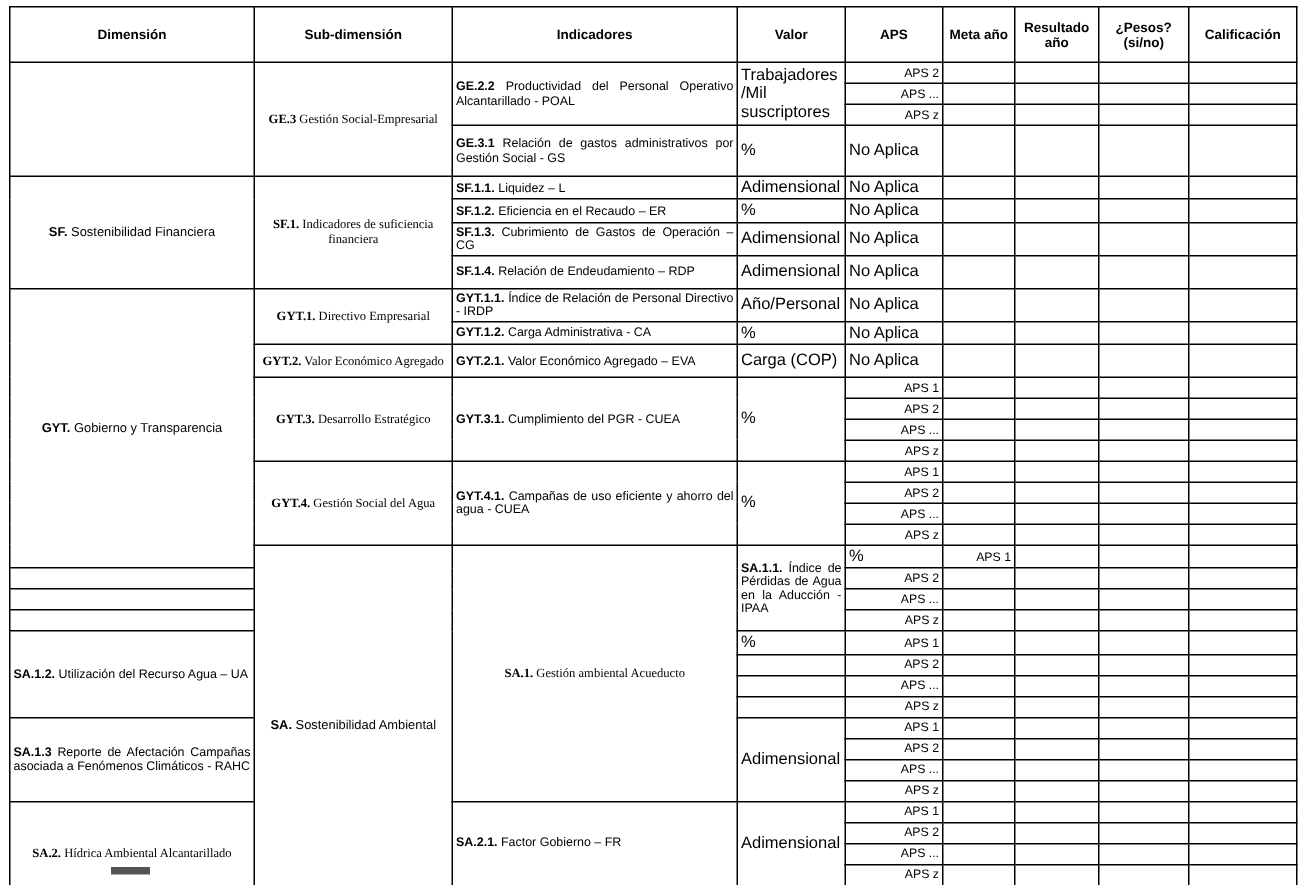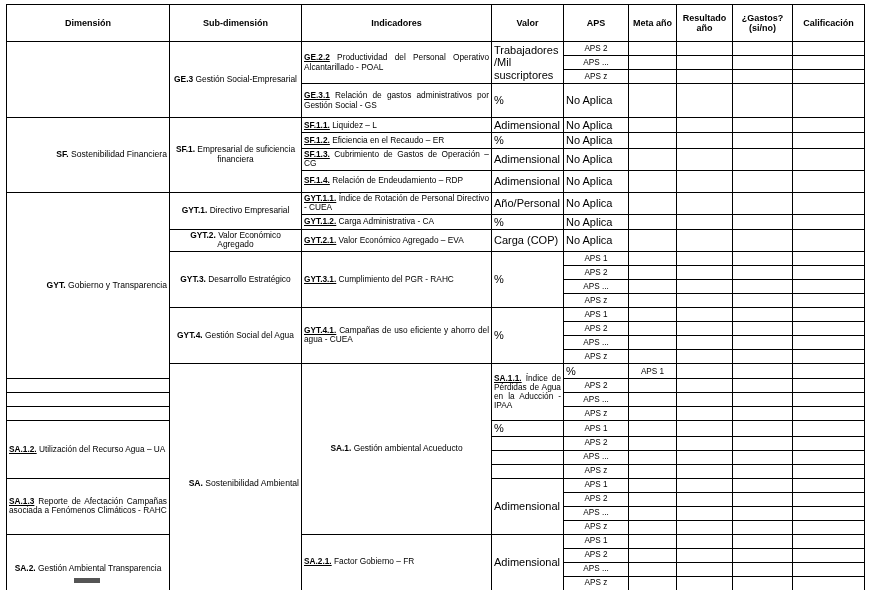--- a/index.html
+++ b/index.html
@@ -46,44 +46,45 @@
   .c-sub   { width: 132px; }
   .c-ind   { width: 190px; }
   .c-uni   { width: 72px; }
   .c-aps   { width: 65px; }
   .c-meta  { width: 48px; }
   .c-res   { width: 56px; }
   .c-cum   { width: 60px; }
   .c-cal   { width: 72px; }
 
   td.dim {
-    text-align: right;
+    text-align: center;
     font-size: 8.6px;
     font-weight: normal;
   }
   td.dim b { font-weight: bold; }
   td.sub {
     text-align: center;
     font-size: 8.4px;
+    font-family: Liberation Serif, serif;
   }
   td.sub b { font-weight: bold; }
   td.ind {
     text-align: justify;
     text-align-last: left;
     font-size: 8.3px;
     padding-left: 2px;
     padding-right: 2px;
   }
-  td.ind b { font-weight: bold; text-decoration: underline; }
+  td.ind b { font-weight: bold; }
   td.uni {
     text-align: left;
     font-size: 11px;
   }
   td.aps {
-    text-align: center;
+    text-align: right;
     padding-left: 4px;
     font-size: 8.2px;
     height: 11px;
   }
   td.blank { }
   .justify-spread {
     text-align: justify;
     text-align-last: justify;
   }
   #page-marker {
@@ -117,21 +118,21 @@
         <th>Sub-dimensión</th>
         <th>Indicadores</th>
         <th>Valor</th>
         <th>APS</th>
         <th>Meta año</th>
         <th>
           <span>Resultado</span><br>
           <span>año</span>
         </th>
         <th>
-          <span>¿Gastos?</span><br>
+          <span>¿Pesos?</span><br>
           <span>(si/no)</span>
         </th>
         <th>Calificación</th>
       </tr>
     </thead>
     <tbody>
 
       <tr>
         <td class="dim" rowspan="4"></td>
         <td class="sub" rowspan="4">
@@ -177,21 +178,21 @@
         <td class="blank"></td>
       </tr>
 
       <tr>
         <td class="dim" rowspan="4">
           <b>SF.</b>
           <span>Sostenibilidad Financiera</span>
         </td>
         <td class="sub" rowspan="4">
           <b>SF.1.</b>
-          <span>Empresarial de suficiencia financiera</span>
+          <span>Indicadores de suficiencia financiera</span>
         </td>
         <td class="ind">
           <b>SF.1.1.</b>
           <span>Liquidez – L</span>
         </td>
         <td class="uni">Adimensional</td>
         <td class="uni">No Aplica</td>
         <td class="blank"></td>
         <td class="blank"></td>
         <td class="blank"></td>
@@ -238,21 +239,21 @@
         <td class="dim" rowspan="12">
           <b>GYT.</b>
           <span>Gobierno y Transparencia</span>
         </td>
         <td class="sub" rowspan="2">
           <b>GYT.1.</b>
           <span>Directivo Empresarial</span>
         </td>
         <td class="ind justify-spread">
           <b>GYT.1.1.</b>
-          <span>Índice de Rotación de Personal Directivo - CUEA</span>
+          <span>Índice de Relación de Personal Directivo - IRDP</span>
         </td>
         <td class="uni">Año/Personal</td>
         <td class="uni">No Aplica</td>
         <td class="blank"></td>
         <td class="blank"></td>
         <td class="blank"></td>
         <td class="blank"></td>
       </tr>
       <tr>
         <td class="ind">
@@ -283,21 +284,21 @@
         <td class="blank"></td>
       </tr>
 
       <tr>
         <td class="sub" rowspan="4">
           <b>GYT.3.</b>
           <span>Desarrollo Estratégico</span>
         </td>
         <td class="ind" rowspan="4">
           <b>GYT.3.1.</b>
-          <span>Cumplimiento del PGR - RAHC</span>
+          <span>Cumplimiento del PGR - CUEA</span>
         </td>
         <td class="uni" rowspan="4">%</td>
         <td class="aps">APS 1</td>
         <td class="blank"></td>
         <td class="blank"></td>
         <td class="blank"></td>
         <td class="blank"></td>
       </tr>
       <tr>
         <td class="aps">APS 2</td>
@@ -471,21 +472,21 @@
         <td class="aps">APS z</td>
         <td class="blank"></td>
         <td class="blank"></td>
         <td class="blank"></td>
         <td class="blank"></td>
       </tr>
 
       <tr>
         <td class="sub" rowspan="5">
           <b>SA.2.</b>
-          <span>Gestión Ambiental Transparencia</span>
+          <span>Hídrica Ambiental Alcantarillado</span>
         </td>
         <td class="ind" rowspan="4">
           <b>SA.2.1.</b>
           <span>Factor Gobierno – FR</span>
         </td>
         <td class="uni" rowspan="4">Adimensional</td>
         <td class="aps">APS 1</td>
         <td class="blank"></td>
         <td class="blank"></td>
         <td class="blank"></td>

